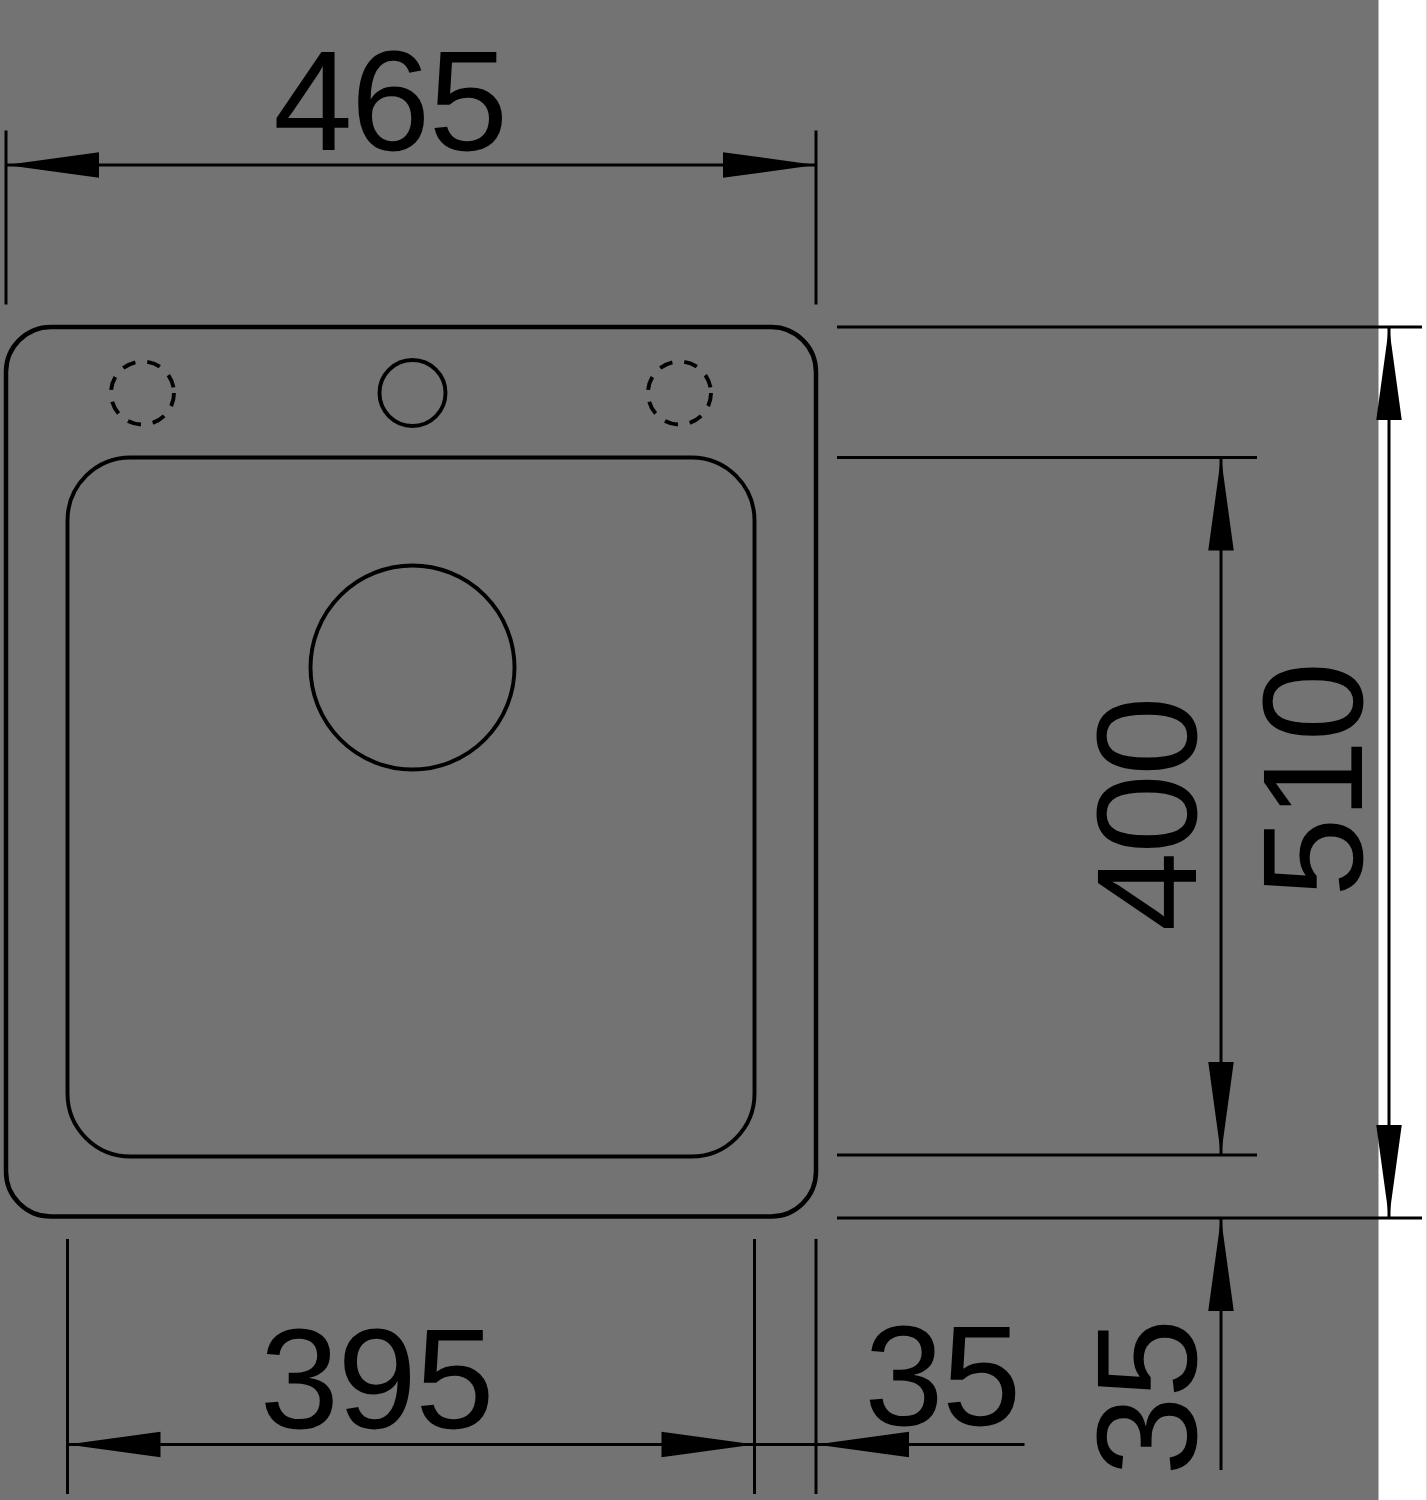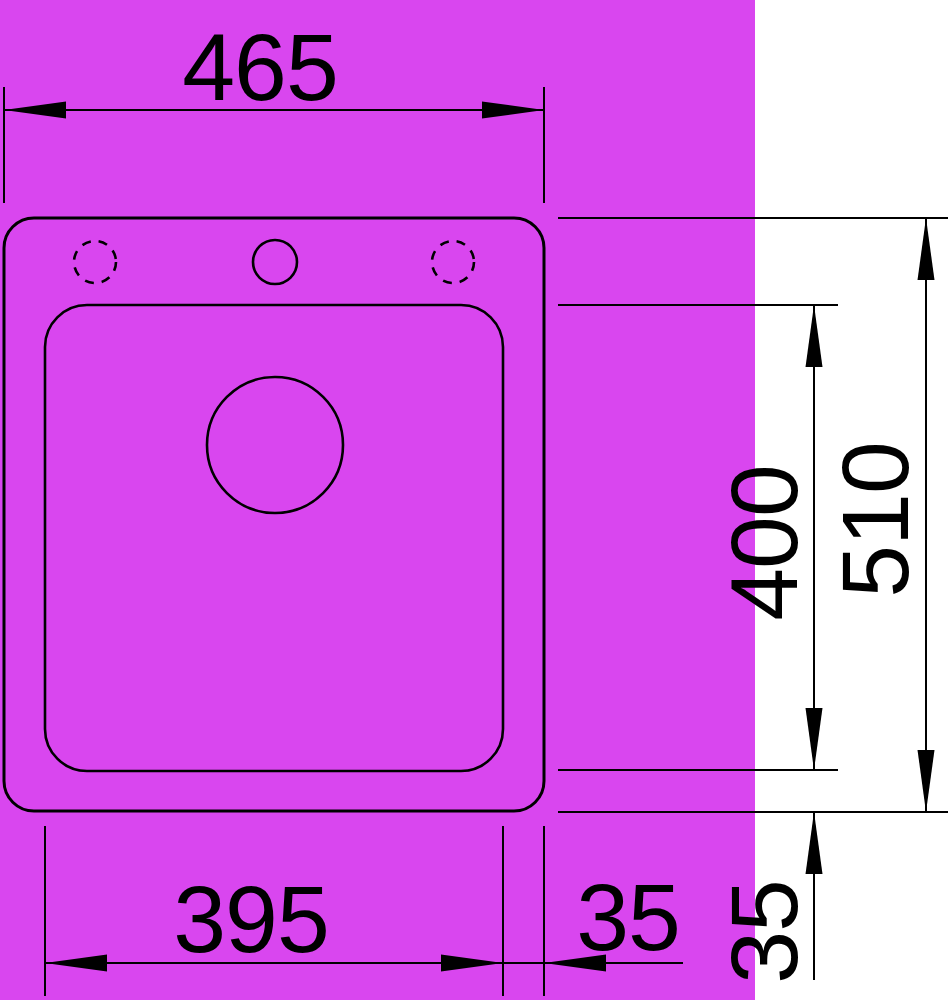--- a/index.html
+++ b/index.html
@@ -5,23 +5,23 @@
   html, body {
     margin: 0;
     padding: 0;
     background: #ffffff;
     width: 951px;
     height: 1000px;
     overflow: hidden;
   }
   .stage {
     position: relative;
-    width: 755px;
+    width: 919px;
     height: 1000px;
-    background: #d946ef;
+    background: #737373;
   }
   svg {
     display: block;
   }
   .outline-thick {
     fill: none;
     stroke: #000000;
     stroke-width: 3;
   }
   .outline-mid {

